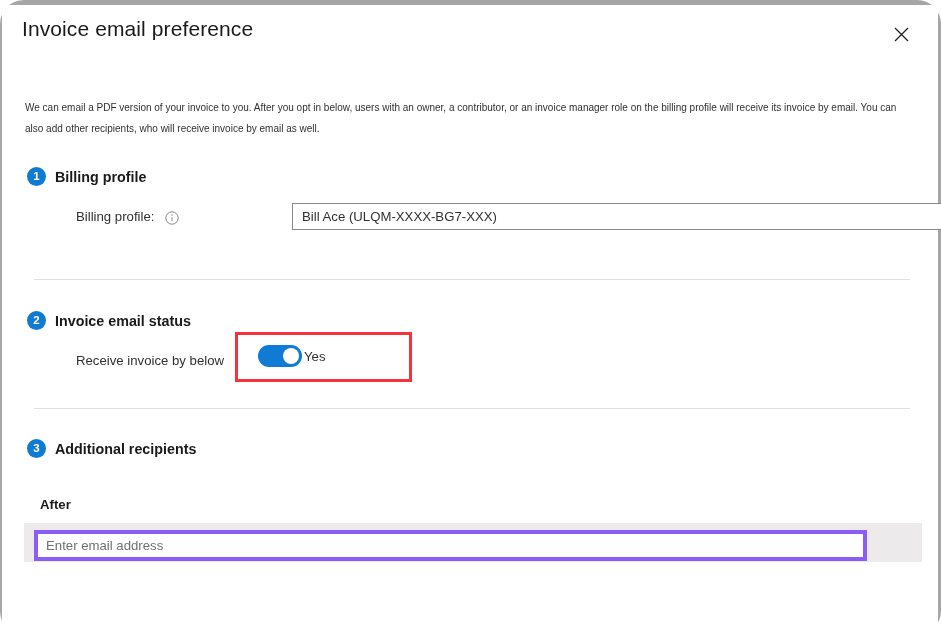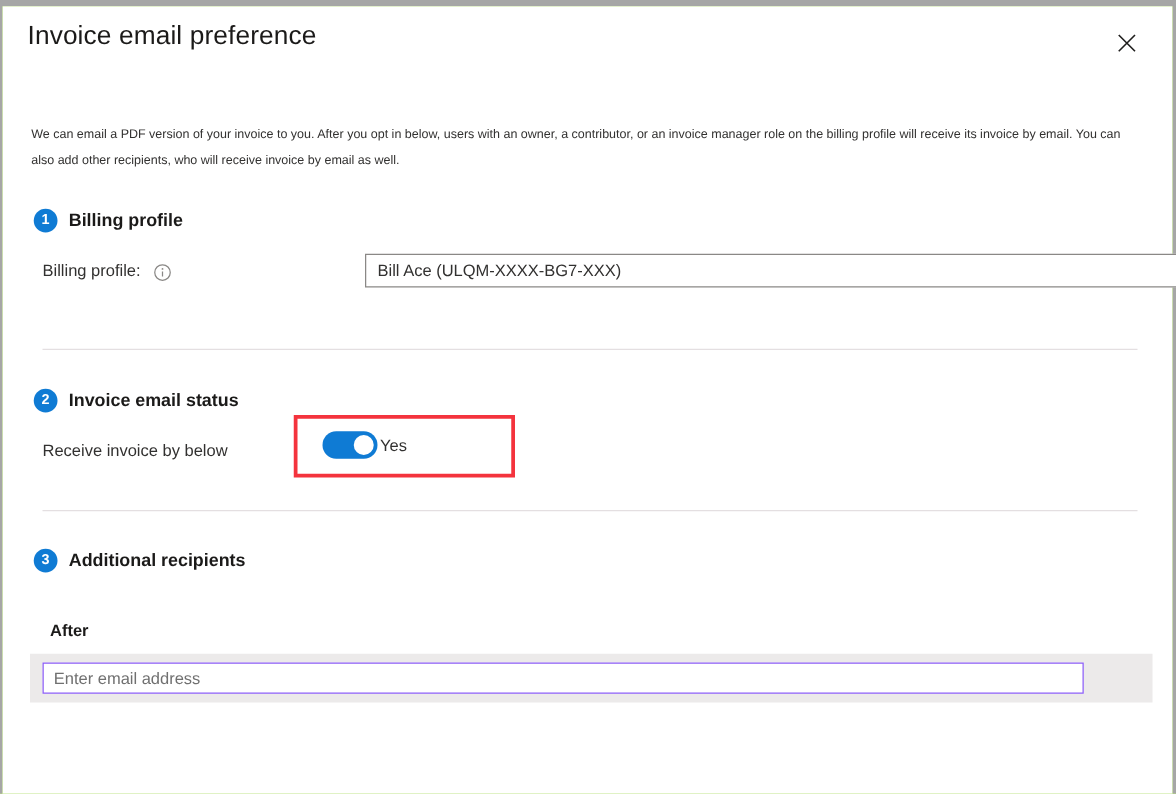--- a/index.html
+++ b/index.html
@@ -13,25 +13,26 @@
     height: 635px;
     font-family: "Liberation Sans", sans-serif;
     overflow: hidden;
   }
 
   
   #panel {
     position: relative;
     width: 941px;
     height: 635px;
-    background: #84cc16;
+    background: #15803d;
     border-top: 5px solid #a6a6a6;
     border-left: 2px solid #a6a6a6;
     border-right: 3px solid #a6a6a6;
     border-bottom: 0;
+    border-radius: 24px;
   }
 
   .inner {
     position: relative;
     width: 100%;
     height: 100%;
     background: #ffffff;
   }
 
   
@@ -106,20 +107,21 @@
     white-space: nowrap;
     text-align: center;
   }
 
   
   .field-label {
     position: absolute;
     font-size: 13.2px;
     color: #323130;
     white-space: nowrap;
+    margin-left: 42px;
   }
 
   
   .info-icon {
     display: inline-flex;
     vertical-align: middle;
     margin-left: 7px;
     cursor: pointer;
   }
 
@@ -222,22 +224,22 @@
     top: 518px;
     width: 898px;
     height: 39px;
     background: #eceaea;
   }
   #email-input {
     position: absolute;
     left: 10px;
     top: 7px;
     width: 833px;
-    height: 25px;
-    border: 1px solid #8b5cf6;
+    height: 31px;
+    border: 4px solid #8b5cf6;
     background: #ffffff;
     font-family: "Liberation Sans", sans-serif;
     font-size: 13.2px;
     color: #323130;
     padding: 8px 8px;
     outline: none;
   }
   #email-input::placeholder {
     color: #707070;
     opacity: 1;

